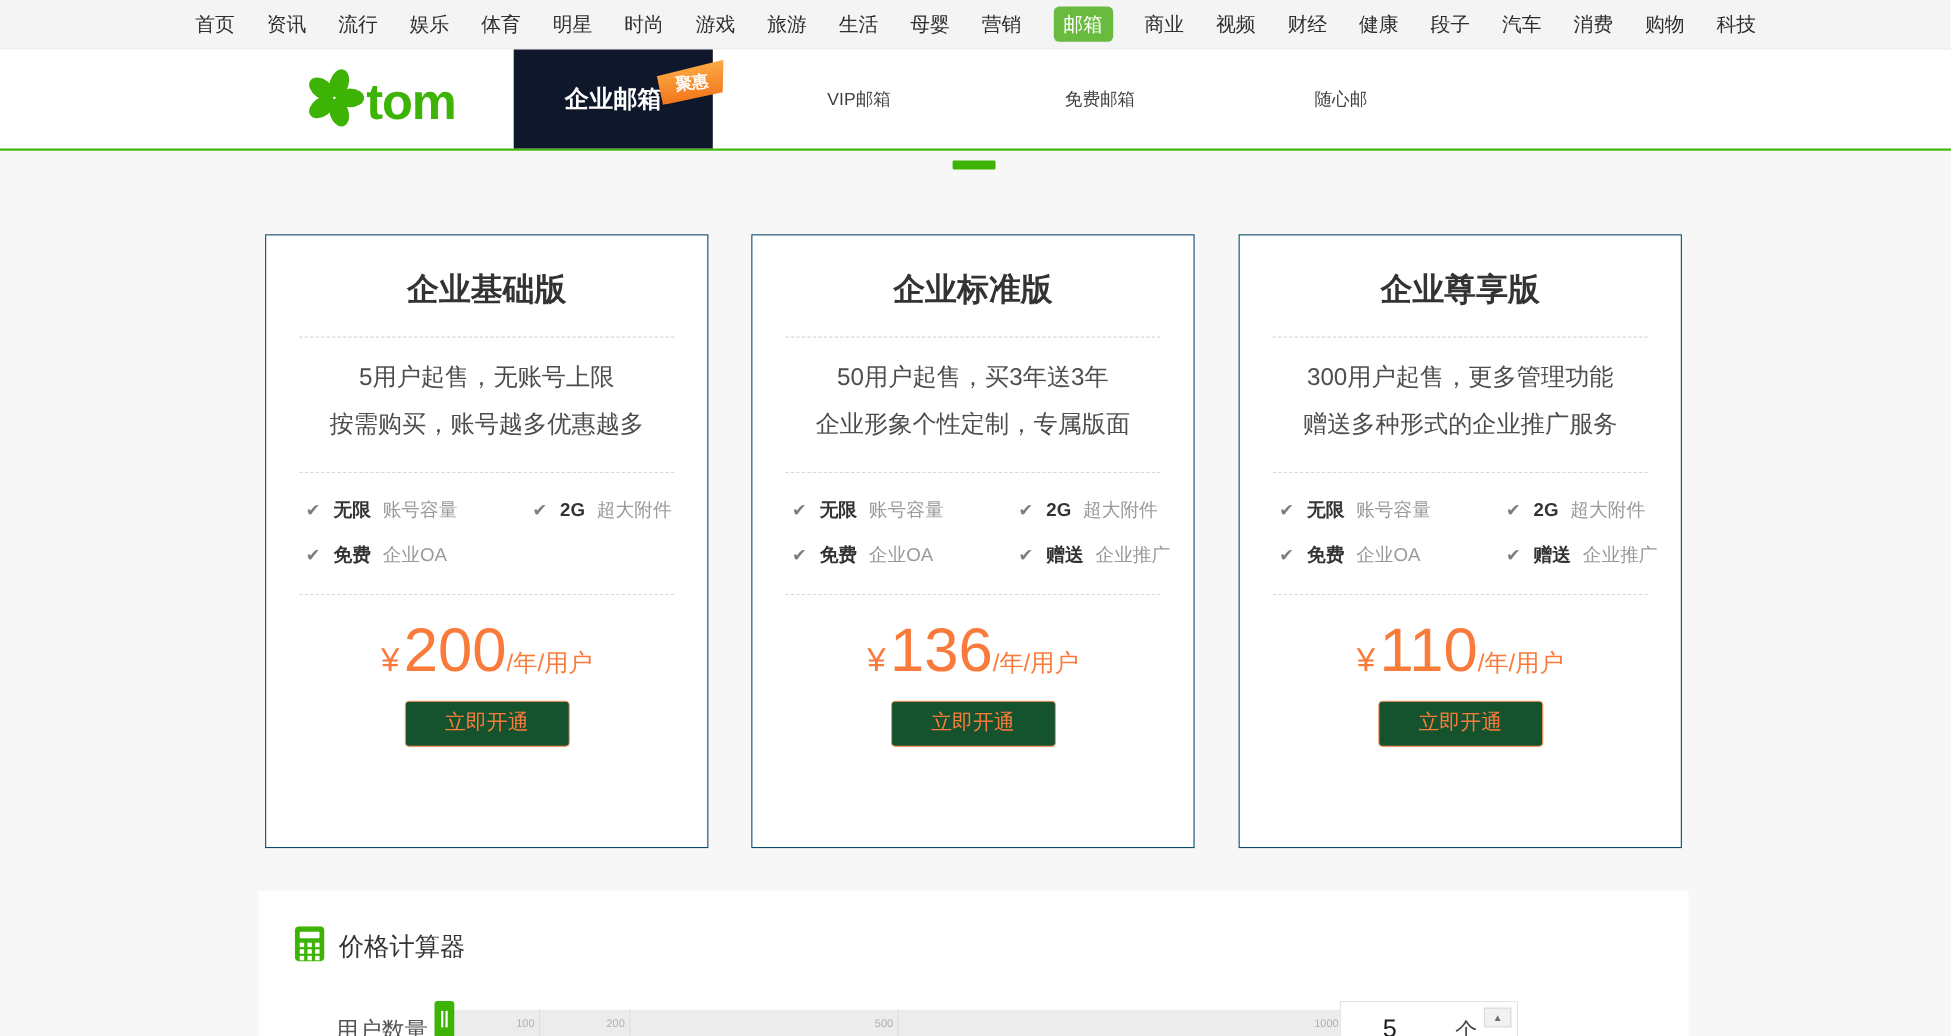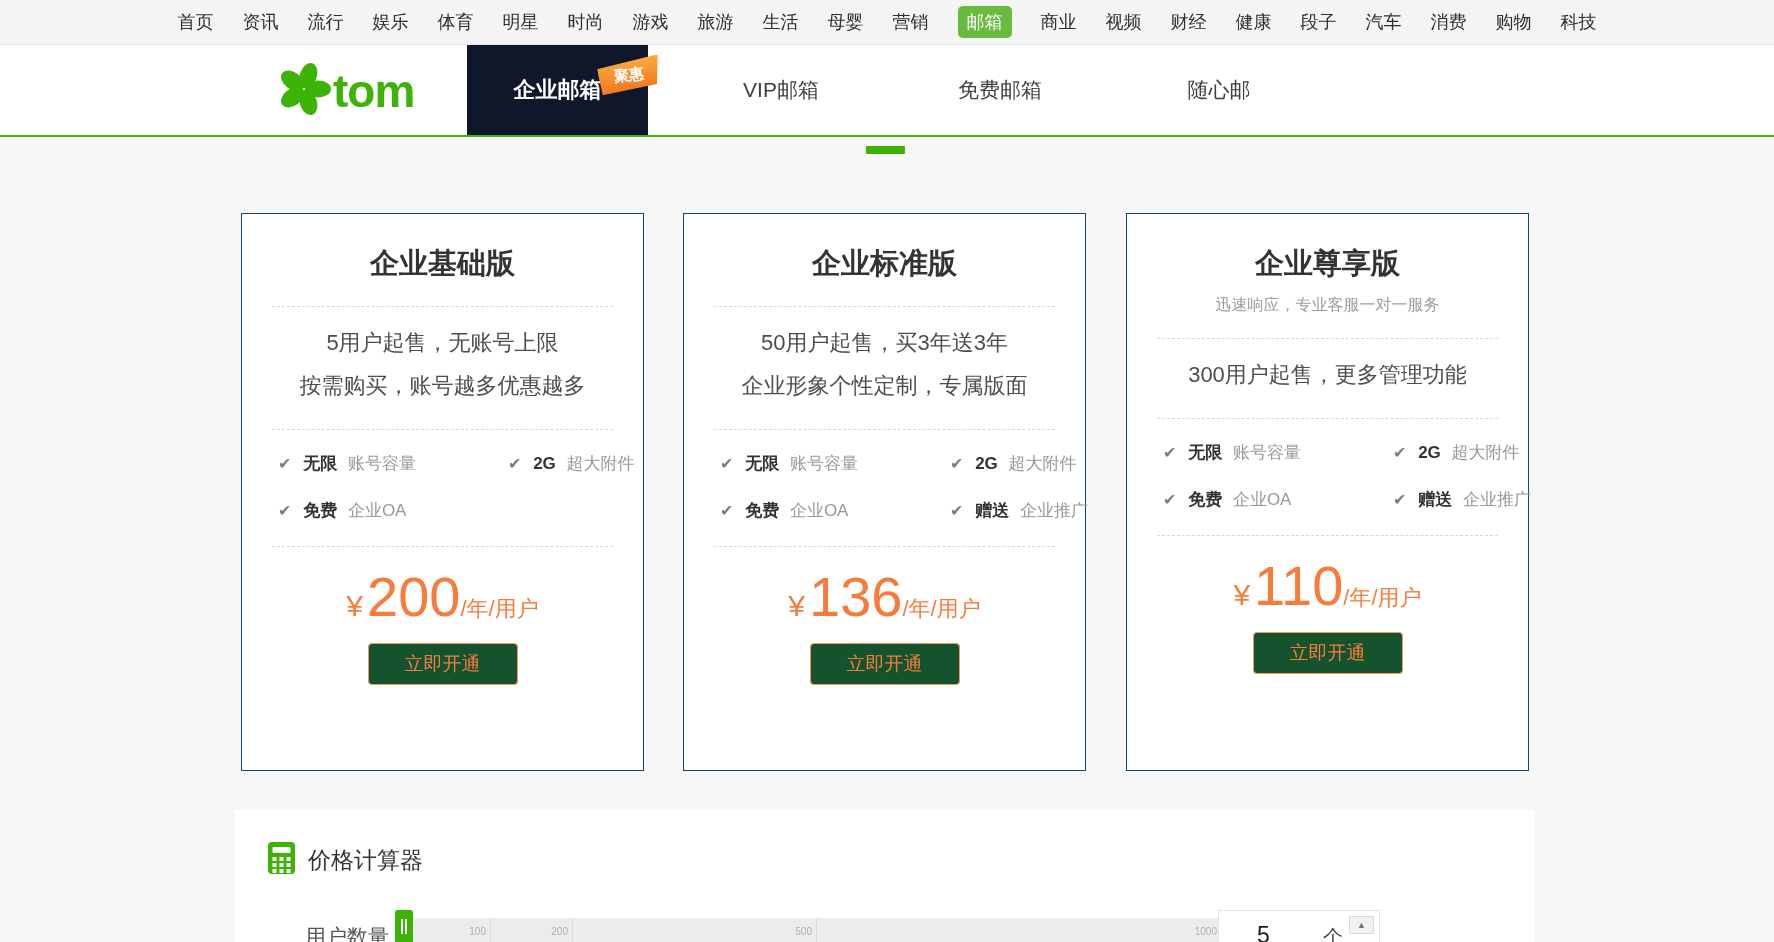--- a/index.html
+++ b/index.html
@@ -38,21 +38,21 @@
   .ribbon {
     position:absolute; left:131px; top:13px; width:62px; height:34px; z-index:3;
     background:linear-gradient(180deg,#fcaa45,#f3761c);
     clip-path:polygon(0 22%, 100% 0, 93% 86%, 4% 100%);
     transform:rotate(-7deg);
     display:flex; align-items:center; justify-content:center;
     color:#fff; font-size:15px; font-weight:bold;
   }
   .tab {
     position:absolute; top:0; height:90px; transform:translateX(-50%);
-    display:flex; align-items:center; font-size:21px; color:#3f3f3f; cursor:pointer;
+    display:flex; align-items:center; font-size:16px; color:#3f3f3f; cursor:pointer;
   }
   .tab-vip  { left:781px; }
   .tab-free { left:1000px; }
   .tab-sxy  { left:1219px; }
 
   .page-indicator {
     position:absolute; left:866px; top:146px; width:39px; height:8px;
     background:#3db405; border-radius:1px;
   }
 
@@ -61,21 +61,21 @@
     position:absolute; top:213px; width:403px; height:558px;
     background:#fff; border:1px solid #0c4a6e; text-align:center;
   }
   .plan-1 { left:241px; } .plan-2 { left:683px; } .plan-3 { left:1126px; }
   .plan-title   { margin-top:30px; font-size:29px; font-weight:bold; color:#333; }
   .plan-tagline { margin-top:11px; font-size:16px; color:#9c9c9c; }
   .divider { margin:22px 30px 0; border-top:1px dashed #d8d8d8; height:0; }
   .plan-desc { margin-top:14px; font-size:22px; color:#4d4d4d; line-height:43px; }
   .features {
     margin:22px 0 0 36px; display:grid; grid-template-columns:206px auto;
-    row-gap:18px; text-align:left; font-size:17px;gap:24px;
+    row-gap:18px; text-align:left; font-size:17px;
   }
   .feat { white-space:nowrap; }
   .check { color:#7d7d7d; font-size:16px; margin-right:7px; }
   .feat b { color:#333; margin-right:6px; }
   .feat .lab { color:#999; }
   .div-3 { margin-top:24px; }
   .price { margin-top:22px; color:#f97b3c; line-height:1; }
   .price .cur { font-size:30px; margin-right:4px; }
   .price .num { font-size:56px; }
   .price .per { font-size:22px; }
@@ -251,24 +251,24 @@
   </div>
   <div class="divider div-3"></div>
   <div class="price">
     <span class="cur">¥</span><span class="num">136</span><span class="per">/年/用户</span>
   </div>
   <div class="cta">立即开通</div>
 </section>
 
 <section class="plan-card plan-3">
   <h2 class="plan-title">企业尊享版</h2>
-  <div class="plan-tagline">迅速响应，专业客服一对一服务</div>
   <div class="divider"></div>
   <div class="plan-desc">
     <div>300用户起售，更多管理功能</div>
+    <div>赠送多种形式的企业推广服务</div>
   </div>
   <div class="divider"></div>
   <div class="features">
     <div class="feat">
       <span class="check">✔</span>
       <b>无限</b>
       <span class="lab">账号容量</span>
     </div>
     <div class="feat">
       <span class="check">✔</span>

